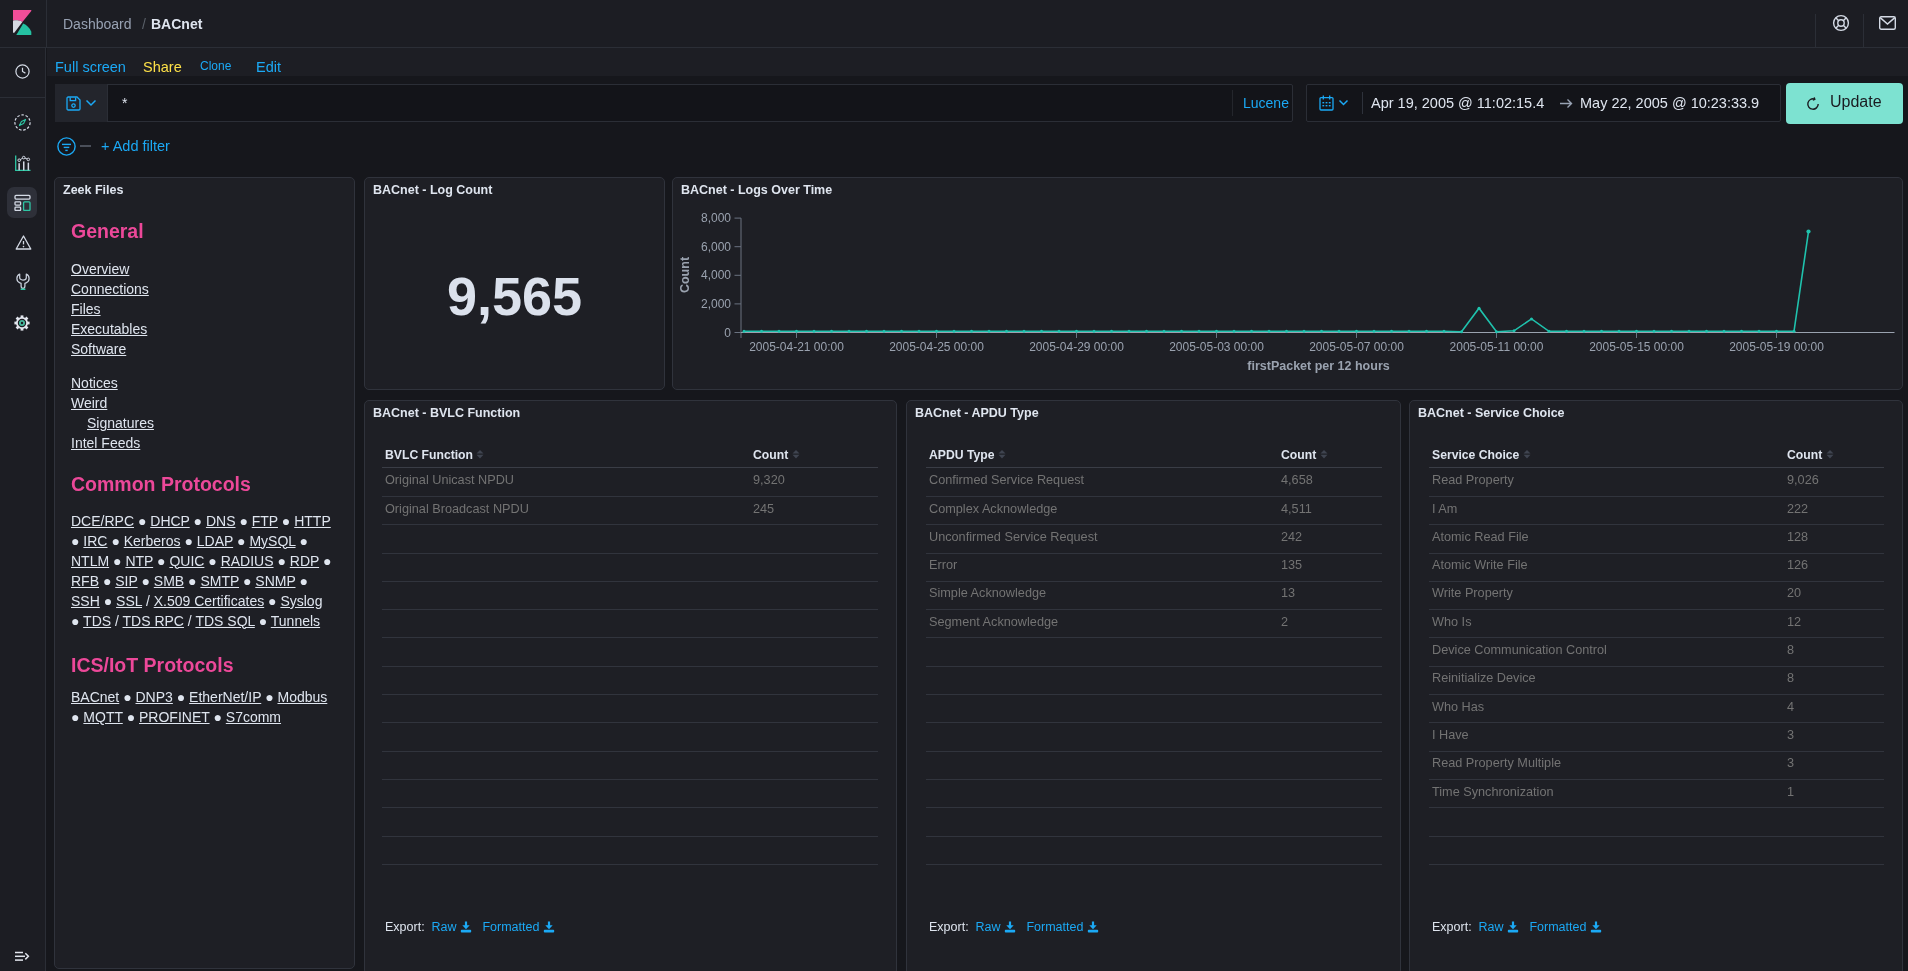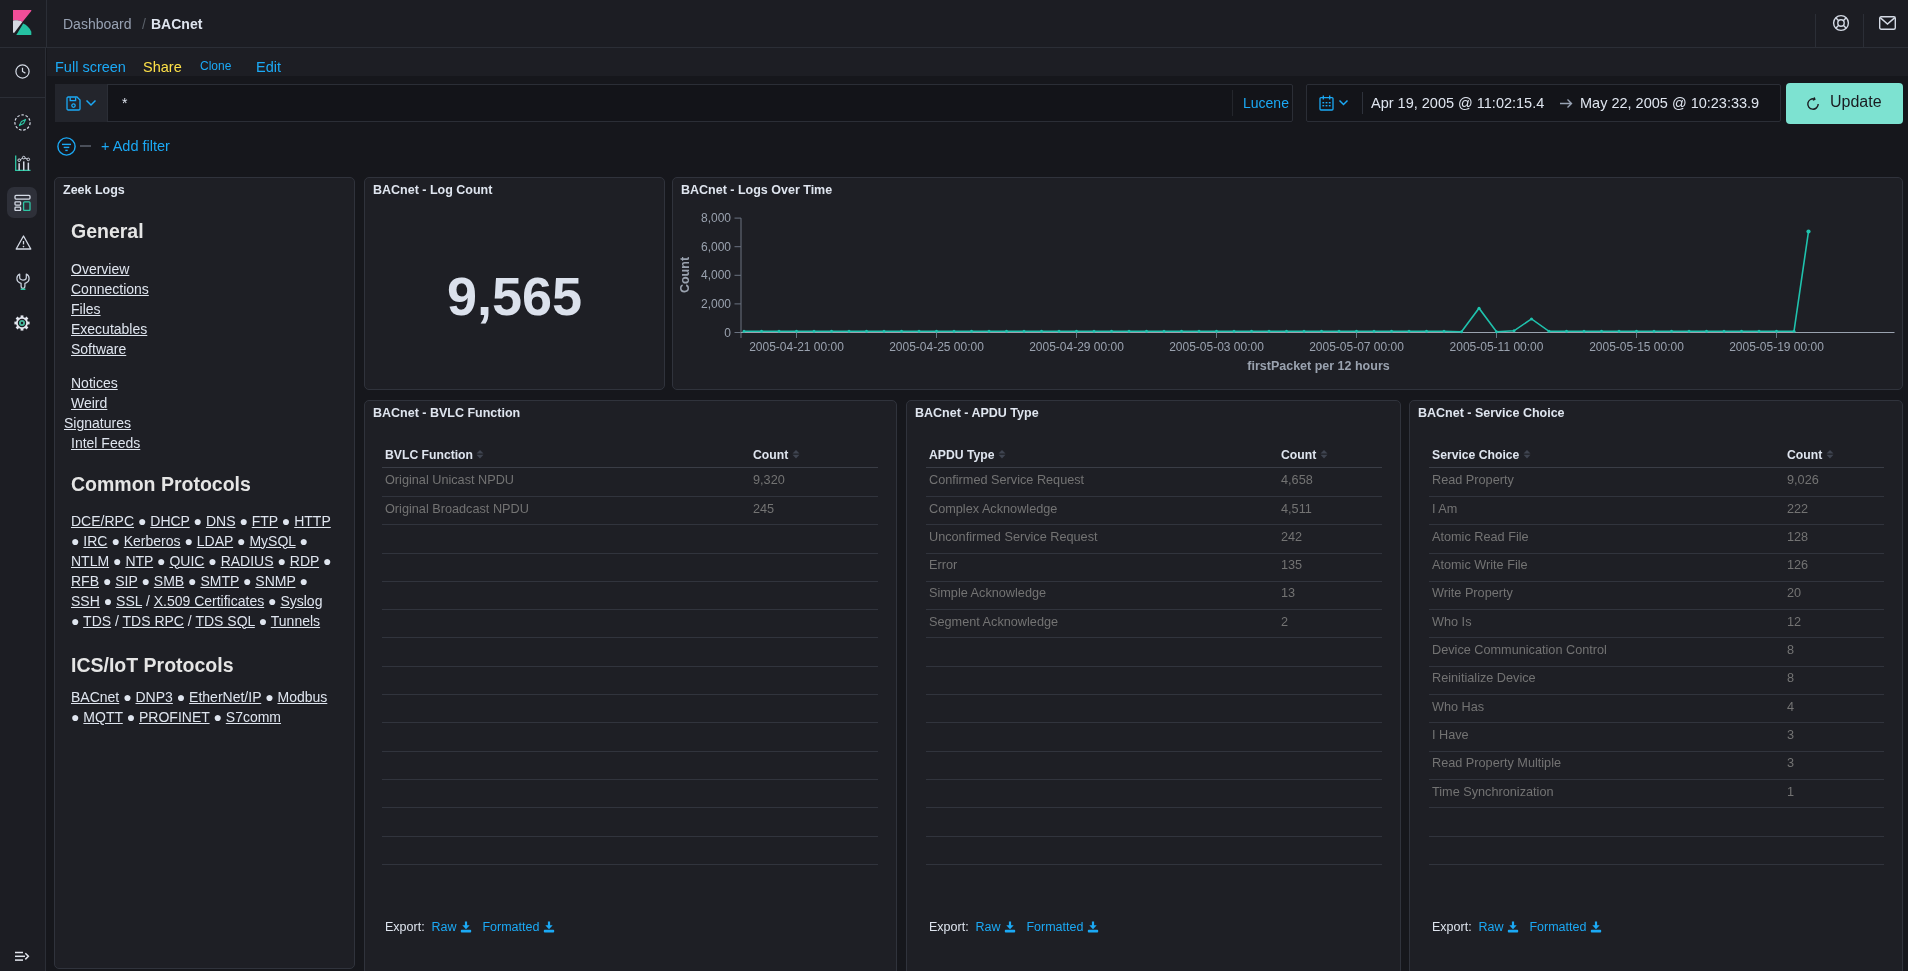--- a/index.html
+++ b/index.html
@@ -5,21 +5,21 @@
 body{width:1908px;height:971px;background:#16171c;font-family:"Liberation Sans",sans-serif;overflow:hidden;position:relative;}
 .abs{position:absolute;}
 .panel{position:absolute;background:#1e1f25;border:1px solid #30333c;border-radius:5px;box-sizing:border-box;}
 .ptitle{position:absolute;font-size:12.5px;font-weight:bold;color:#dfe5ef;white-space:nowrap;}
 .lnk{color:#1ba9f5;}
 .cell{position:absolute;font-size:12.7px;color:#737373;white-space:nowrap;}
 .hcell{position:absolute;font-size:12.2px;font-weight:bold;color:#dfe5ef;white-space:nowrap;}
 .rline{position:absolute;height:1px;background:#31343d;}
 .mdlink{color:#dfe5ef;text-decoration:underline;}
 .mdline{position:absolute;font-size:14px;color:#dfe5ef;white-space:nowrap;line-height:20px;}
-.mh2{position:absolute;font-size:19.5px;font-weight:bold;color:#e5e5e5;white-space:nowrap;line-height:22px;}
+.mh2{position:absolute;font-size:19.5px;font-weight:bold;color:#ec4899;white-space:nowrap;line-height:22px;}
 .bu{font-size:14px;vertical-align:0px;}
 </style></head>
 <body>
 
 <div class="abs" style="left:0;top:0;width:1908px;height:48px;background:#1c1d23;border-bottom:1px solid #2b2e36;box-sizing:border-box;"></div>
 
 <svg class="abs" style="left:13px;top:10px;" width="19" height="26" viewBox="0 0 19 26">
   <path d="M0,0 L18.3,0 L18.3,1 L9.4,11.9 C6.4,10.3 2.7,10 0,10.7 Z" fill="#f04e98"></path>
   <path d="M0,10.7 C2.7,10 6.4,10.3 9.4,11.9 L1.3,22.8 L0,22.8 Z" fill="#d6dae2"></path>
   <path d="M3.3,25 L10.2,13.6 C13.5,14.9 16.8,18.2 18.3,21.8 L18.3,25 Z" fill="#25c2a2"></path>
@@ -174,35 +174,35 @@
 </svg>
 <div class="abs" style="left:80px;top:145px;width:11px;height:2px;background:#4a4f59;"></div>
 <div class="abs" style="left:101px;top:138px;font-size:14.5px;color:#1ba9f5;">+ Add filter</div>
 
 <div class="panel" style="left:54px;top:177px;width:301px;height:792px;"></div>
 <div class="panel" style="left:364px;top:177px;width:301px;height:213px;"></div>
 <div class="panel" style="left:672px;top:177px;width:1231px;height:213px;"></div>
 <div class="panel" style="left:364px;top:400px;width:533px;height:575px;"></div>
 <div class="panel" style="left:906px;top:400px;width:495px;height:575px;"></div>
 <div class="panel" style="left:1409px;top:400px;width:494px;height:575px;"></div>
-<div class="ptitle" style="left:63px;top:183px;">Zeek Logs</div>
+<div class="ptitle" style="left:63px;top:183px;">Zeek Files</div>
 <div class="ptitle" style="left:373px;top:183px;">BACnet - Log Count</div>
 <div class="ptitle" style="left:681px;top:183px;">BACnet - Logs Over Time</div>
 <div class="ptitle" style="left:373px;top:406px;">BACnet - BVLC Function</div>
 <div class="ptitle" style="left:915px;top:406px;">BACnet - APDU Type</div>
 <div class="ptitle" style="left:1418px;top:406px;">BACnet - Service Choice</div>
 <div class="mh2" style="left:71px;top:220px;">General</div>
 <div class="mdline" style="left:71px;top:258.5px;"><span class="mdlink">Overview</span></div>
 <div class="mdline" style="left:71px;top:278.5px;"><span class="mdlink">Connections</span></div>
 <div class="mdline" style="left:71px;top:298.5px;"><span class="mdlink">Files</span></div>
 <div class="mdline" style="left:71px;top:318.5px;"><span class="mdlink">Executables</span></div>
 <div class="mdline" style="left:71px;top:338.5px;"><span class="mdlink">Software</span></div>
 <div class="mdline" style="left:71px;top:373.4px;"><span class="mdlink">Notices</span></div>
 <div class="mdline" style="left:71px;top:393.4px;"><span class="mdlink">Weird</span></div>
-<div class="mdline" style="left:64px;top:413.4px;"><span class="mdlink">Signatures</span></div>
+<div class="mdline" style="left:87px;top:413.4px;"><span class="mdlink">Signatures</span></div>
 <div class="mdline" style="left:71px;top:433.4px;"><span class="mdlink">Intel Feeds</span></div>
 <div class="mh2" style="left:71px;top:473px;">Common Protocols</div>
 <div class="mdline" style="left:71px;top:510.6px;"><span class="mdlink">DCE/RPC</span> <span class="bu">●</span> <span class="mdlink">DHCP</span> <span class="bu">●</span> <span class="mdlink">DNS</span> <span class="bu">●</span> <span class="mdlink">FTP</span> <span class="bu">●</span> <span class="mdlink">HTTP</span></div>
 <div class="mdline" style="left:71px;top:530.6px;"><span class="bu">●</span> <span class="mdlink">IRC</span> <span class="bu">●</span> <span class="mdlink">Kerberos</span> <span class="bu">●</span> <span class="mdlink">LDAP</span> <span class="bu">●</span> <span class="mdlink">MySQL</span> <span class="bu">●</span></div>
 <div class="mdline" style="left:71px;top:550.6px;"><span class="mdlink">NTLM</span> <span class="bu">●</span> <span class="mdlink">NTP</span> <span class="bu">●</span> <span class="mdlink">QUIC</span> <span class="bu">●</span> <span class="mdlink">RADIUS</span> <span class="bu">●</span> <span class="mdlink">RDP</span> <span class="bu">●</span></div>
 <div class="mdline" style="left:71px;top:570.6px;"><span class="mdlink">RFB</span> <span class="bu">●</span> <span class="mdlink">SIP</span> <span class="bu">●</span> <span class="mdlink">SMB</span> <span class="bu">●</span> <span class="mdlink">SMTP</span> <span class="bu">●</span> <span class="mdlink">SNMP</span> <span class="bu">●</span></div>
 <div class="mdline" style="left:71px;top:590.6px;"><span class="mdlink">SSH</span> <span class="bu">●</span> <span class="mdlink">SSL</span> / <span class="mdlink">X.509 Certificates</span> <span class="bu">●</span> <span class="mdlink">Syslog</span></div>
 <div class="mdline" style="left:71px;top:610.6px;"><span class="bu">●</span> <span class="mdlink">TDS</span> / <span class="mdlink">TDS RPC</span> / <span class="mdlink">TDS SQL</span> <span class="bu">●</span> <span class="mdlink">Tunnels</span></div>
 <div class="mh2" style="left:71px;top:654px;">ICS/IoT Protocols</div>
 <div class="mdline" style="left:71px;top:686.8px;"><span class="mdlink">BACnet</span> <span class="bu">●</span> <span class="mdlink">DNP3</span> <span class="bu">●</span> <span class="mdlink">EtherNet/IP</span> <span class="bu">●</span> <span class="mdlink">Modbus</span></div>

